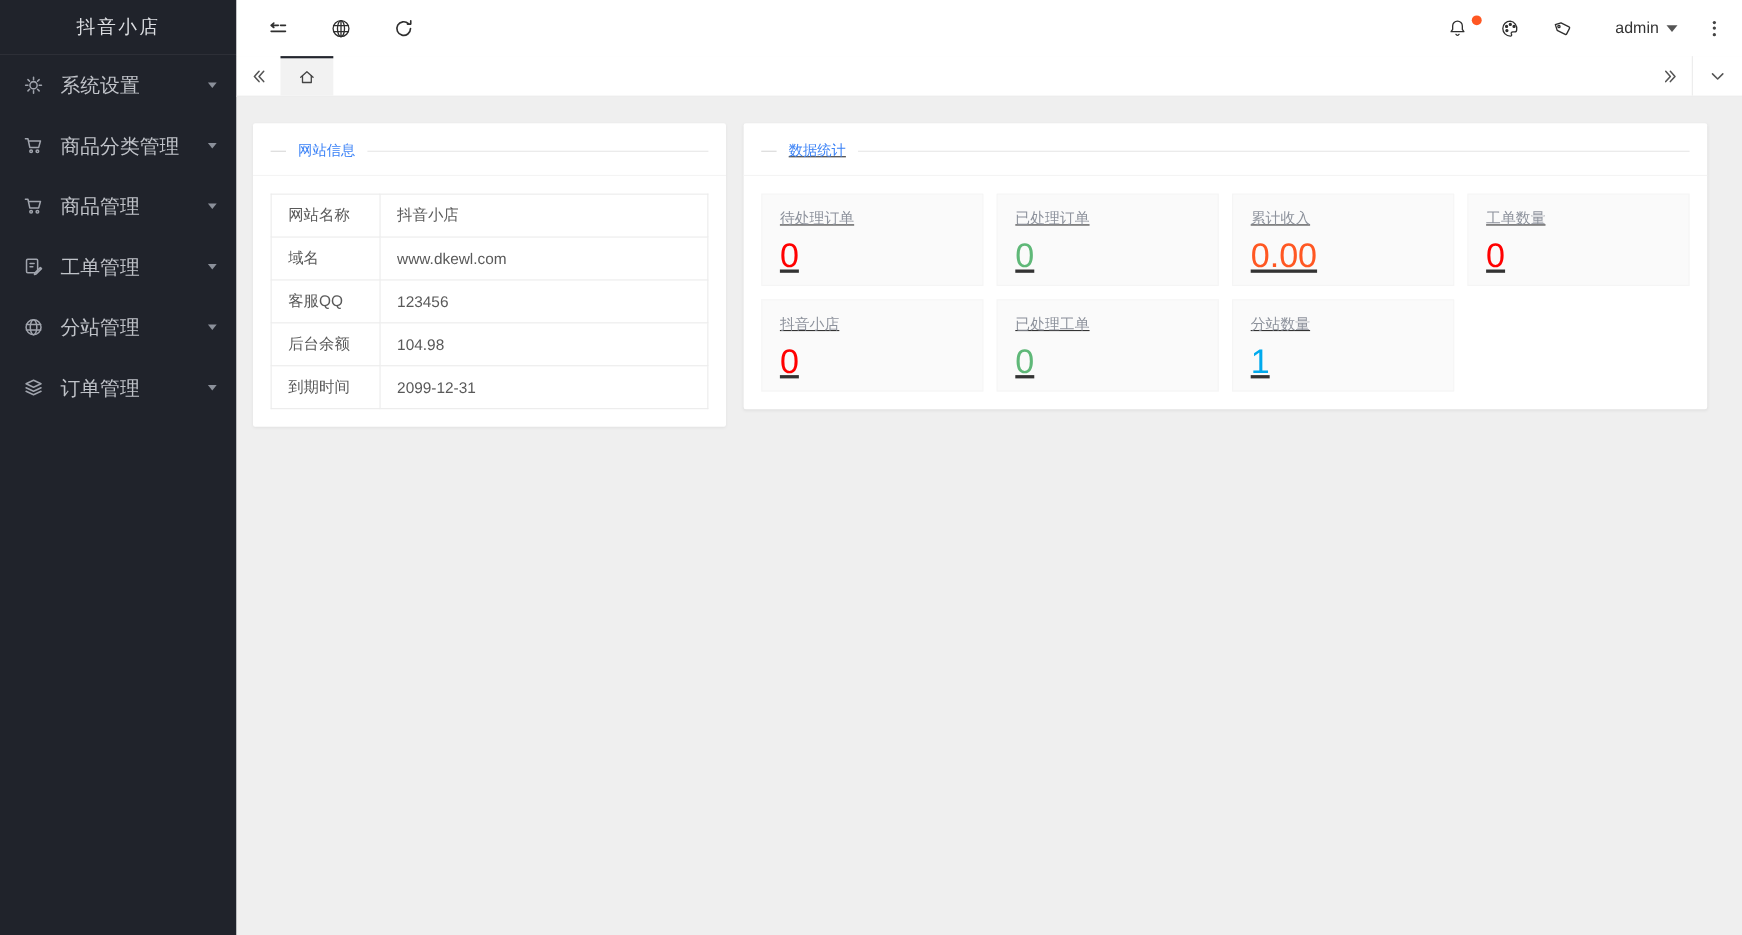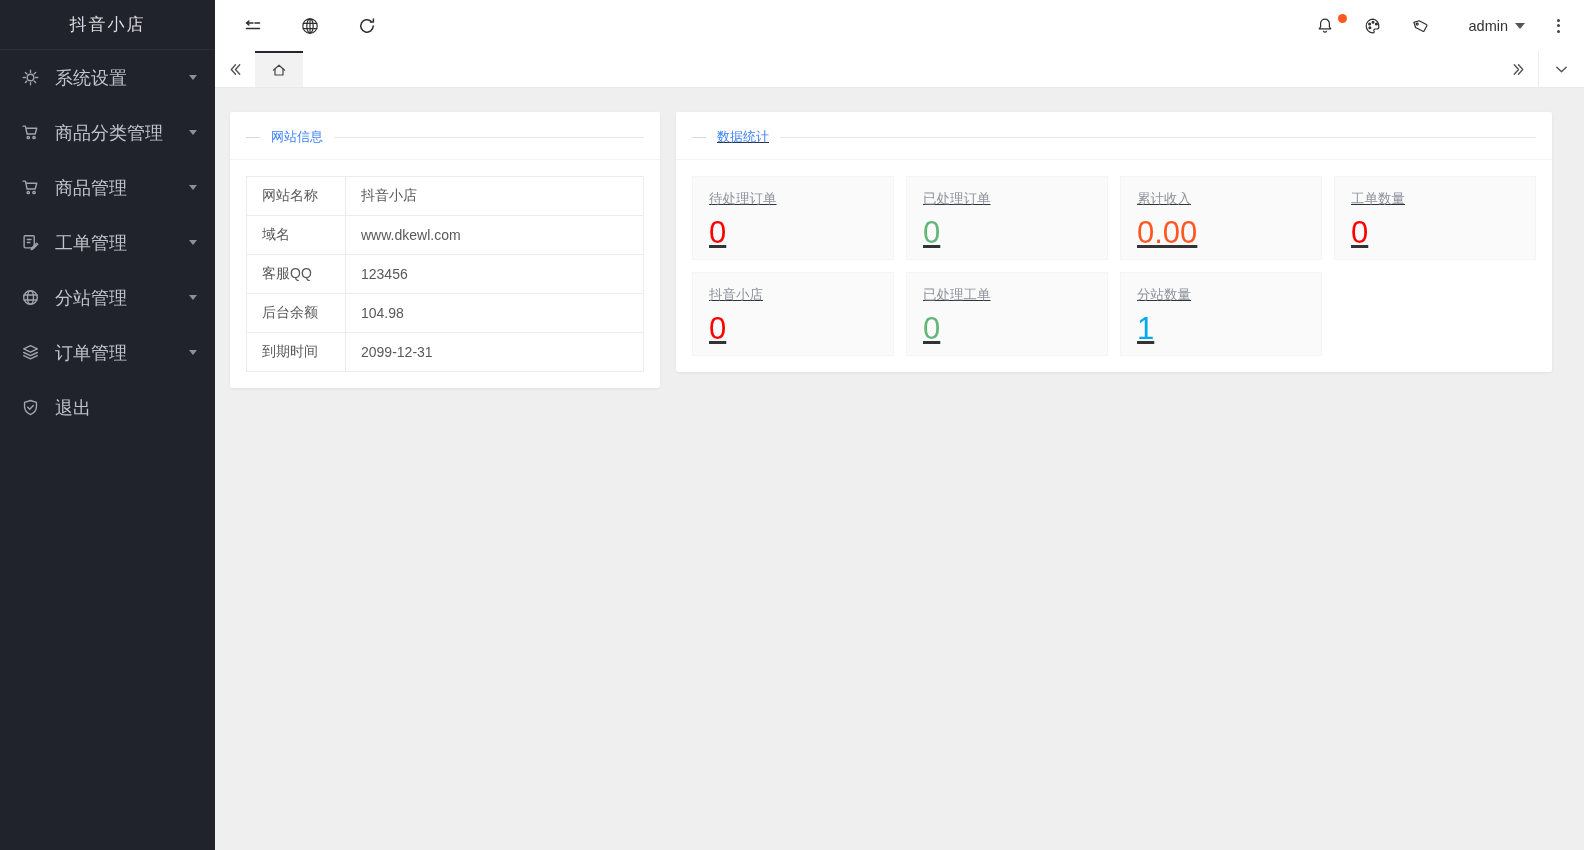--- a/index.html
+++ b/index.html
@@ -183,29 +183,20 @@
         <svg viewBox="0 0 16 16" fill="none" stroke="currentColor" stroke-width="1.3">
           <path d="M8 1.6l6.4 3L8 7.6l-6.4-3z"></path>
           <path d="M1.6 8L8 11l6.4-3M1.6 11L8 14l6.4-3"></path>
         </svg>
       </span>
       <span class="mi-label">订单管理</span>
       <span class="caret-down"></span>
     </div>
 
 
-    <div class="menu-item">
-      <span class="mi-icon">
-        <svg viewBox="0 0 16 16" fill="none" stroke="currentColor" stroke-width="1.3">
-          <path d="M8 1.4l5.6 1.8v4.2c0 3.4-2.3 5.8-5.6 7.2-3.3-1.4-5.6-3.8-5.6-7.2V3.2z"></path>
-          <path d="M5.4 7.8l1.9 1.9 3.3-3.6"></path>
-        </svg>
-      </span>
-      <span class="mi-label">退出</span>
-    </div>
 
   </nav>
 </aside>
 
 <div class="main">
 
   <header class="topbar">
     <div class="topbar-left">
       <span class="icon-btn">
         <svg viewBox="0 0 18 18" fill="none" stroke="currentColor" stroke-width="1.5">

